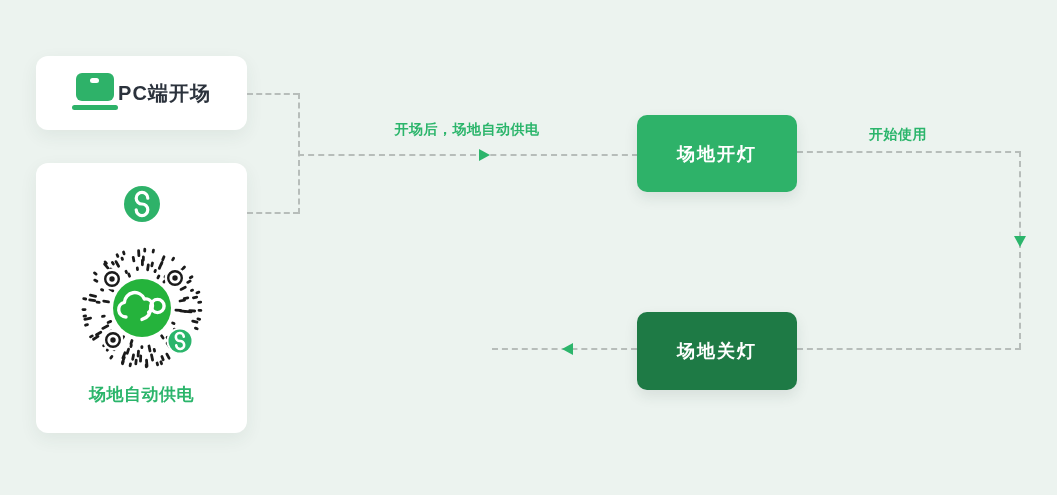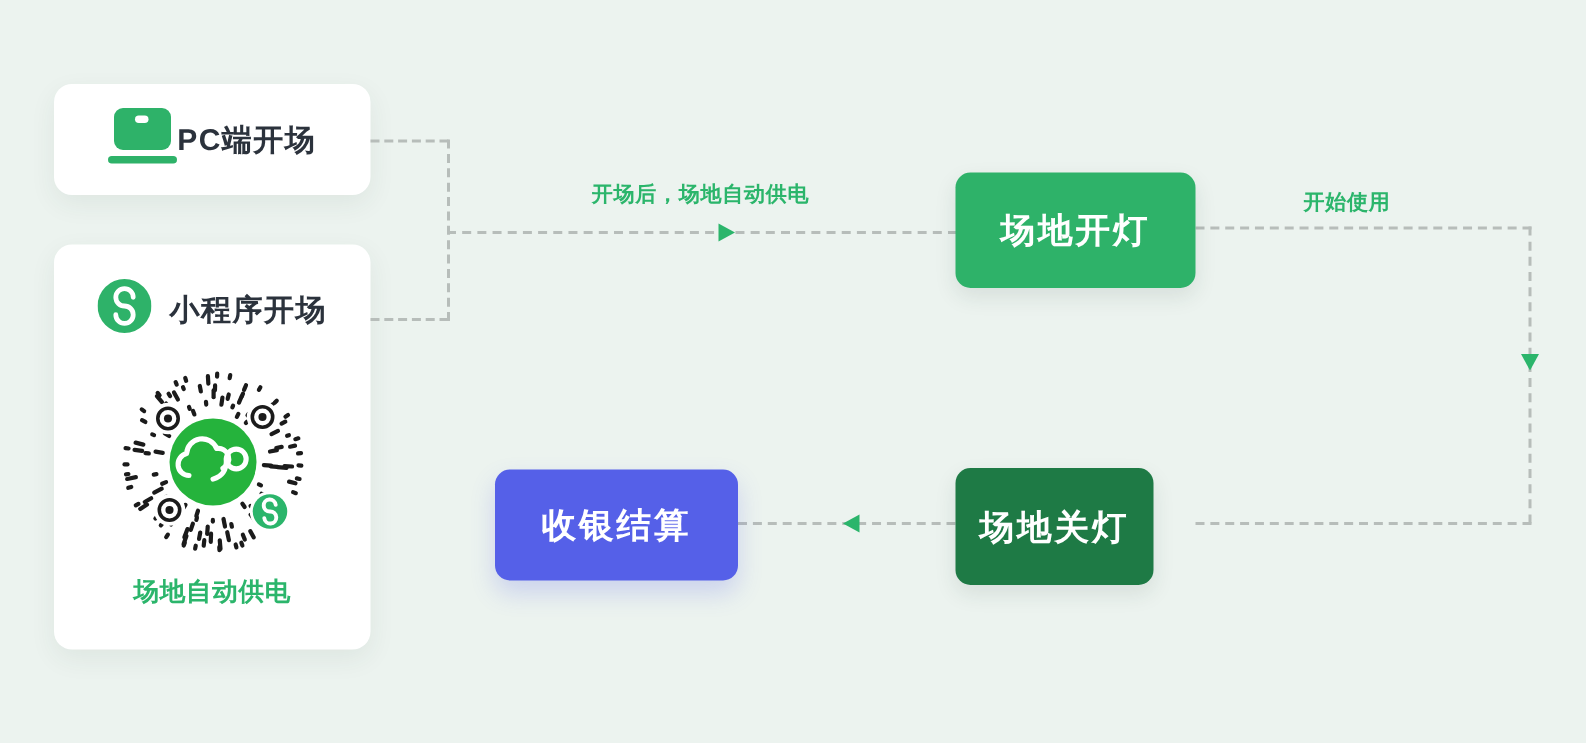--- a/index.html
+++ b/index.html
@@ -19,24 +19,24 @@
         display:flex; align-items:center; justify-content:center; gap:0;}
   .card-mp{left:36px; top:163px; width:211px; height:270px;
         display:flex; flex-direction:column; align-items:center; padding-top:25px;}
   .mp-header{display:flex; align-items:center; gap:12px; height:36px;}
   .card-label{font-size:20px; font-weight:600; color:var(--text_dark); letter-spacing:1px; white-space:nowrap;}
   .qr-wrap{margin-top:22px; width:124px; height:124px;}
   .qr-caption{margin-top:13px; font-size:17px; font-weight:700; color:var(--green_text); letter-spacing:.5px;}
 
   
   .node{position:absolute; border-radius:10px; display:flex; align-items:center; justify-content:center;
-        color:#fff; font-size:23px; font-weight:700; letter-spacing:2px;
+        color:#fff; font-size:18px; font-weight:700; letter-spacing:2px;
         box-shadow:0 6px 14px rgba(30,60,50,.10);}
   .node-on{left:637px; top:115px; width:160px; height:77px; background:var(--green);}
-  .node-off{left:637px; top:312px; width:132px; height:78px; background:var(--green_dark);}
+  .node-off{left:637px; top:312px; width:160px; height:78px; background:var(--green_dark);}
   .node-checkout{left:330px; top:313px; width:162px; height:74px; background:var(--purple);
         box-shadow:0 8px 16px rgba(85,96,232,.22);}
 
   
   .dash{position:absolute;}
   .dash.h{height:0; border-top:2px dashed var(--line_gray);}
   .dash.v{width:0; border-left:2px dashed var(--line_gray);}
 
   
   .arrow{position:absolute; width:0; height:0;}
@@ -82,21 +82,20 @@
   </div>
 
   <div class="card card-mp">
     <div class="mp-header">
       <span>
         <svg width="36" height="36" viewBox="0 0 36 36">
           <circle class="mp-circle" cx="18" cy="18" r="18"></circle>
           <path class="s-stroke" stroke-width="3.2" d="M 23.8,12.2 A 5.8,5.8 0 1 0 18,18 A 5.8,5.8 0 1 1 12.2,23.8"></path>
         </svg>
       </span>
-      <span class="card-label">小程序开场</span>
     </div>
     <div class="qr-wrap">
       <svg id="qr-svg" width="124" height="124" viewBox="0 0 124 124">
         <g id="qr-dots">
             <line x1="95.9" y1="64.1" x2="100.7" y2="64.4" class="qr-dot"></line>
             <line x1="92.6" y1="76.9" x2="94.0" y2="77.6" class="qr-dot"></line>
             <line x1="81.6" y1="89.8" x2="83.1" y2="92.0" class="qr-dot"></line>
             <line x1="52.0" y1="94.5" x2="50.9" y2="97.9" class="qr-dot"></line>
             <line x1="43.6" y1="90.6" x2="42.4" y2="92.6" class="qr-dot"></line>
             <line x1="30.7" y1="75.4" x2="28.1" y2="76.5" class="qr-dot"></line>
@@ -251,15 +250,14 @@
 
   <div class="arrow right" style="left:479px;top:149px"></div>
   <div class="arrow down" style="left:1014px;top:236px"></div>
   <div class="arrow left" style="left:562px;top:343px"></div>
 
   <div class="edge-label green" style="left:467px;top:130px">开场后，场地自动供电</div>
   <div class="edge-label green" style="left:898px;top:135px">开始使用</div>
 
   <div class="node node-on">场地开灯</div>
   <div class="node node-off">场地关灯</div>
-  <div class="node node-checkout">收银结算</div>
 
 </div>
 
 </body></html>

